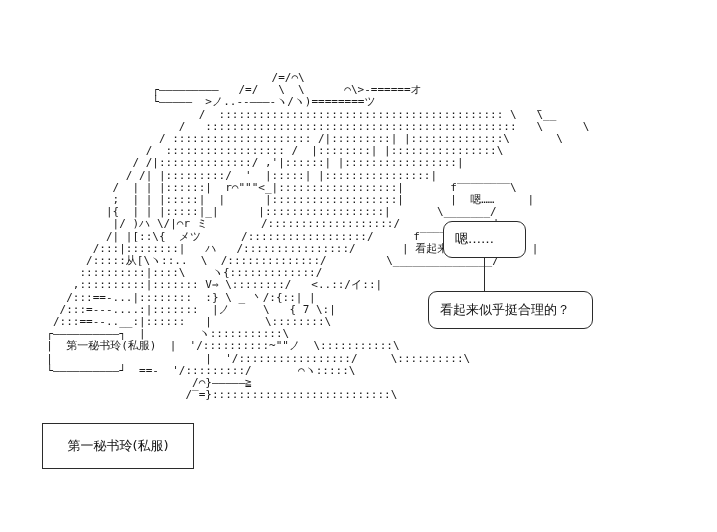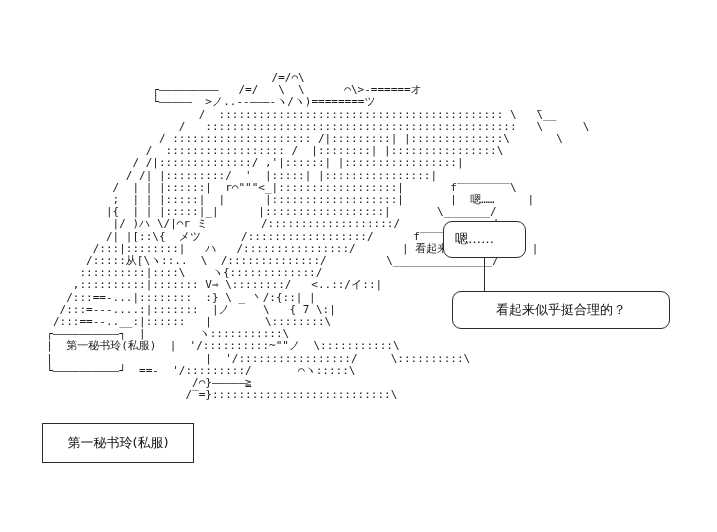--- a/index.html
+++ b/index.html
@@ -52,44 +52,43 @@
     padding: 0 11px;
     white-space: nowrap;
   }
   #bubble-1 {
     left: 443px;
     top: 221px;
     width: 83px;
     height: 37px;
   }
   #bubble-2 {
-    left: 452px;
+    left: 428px;
     top: 291px;
-    width: 218px;
+    width: 165px;
     height: 38px;
-    justify-content: center;
   }
   .bubble-tail {
     position: absolute;
     width: 1px;
     background: #2b2b2b;
   }
   #bubble-1-tail {
     left: 484px;
     top: 258px;
     height: 33px;
   }
 
   
   #name-plate {
     position: absolute;
     left: 42px;
     top: 423px;
     width: 152px;
-    height: 40px;
+    height: 46px;
     border: 1px solid #2b2b2b;
     background: #ffffff;
     box-sizing: border-box;
     display: flex;
     align-items: center;
     justify-content: center;
   }
   #name-plate-label {
     font-family: "DejaVu Sans", "Liberation Sans", sans-serif;
     font-size: 13px;

